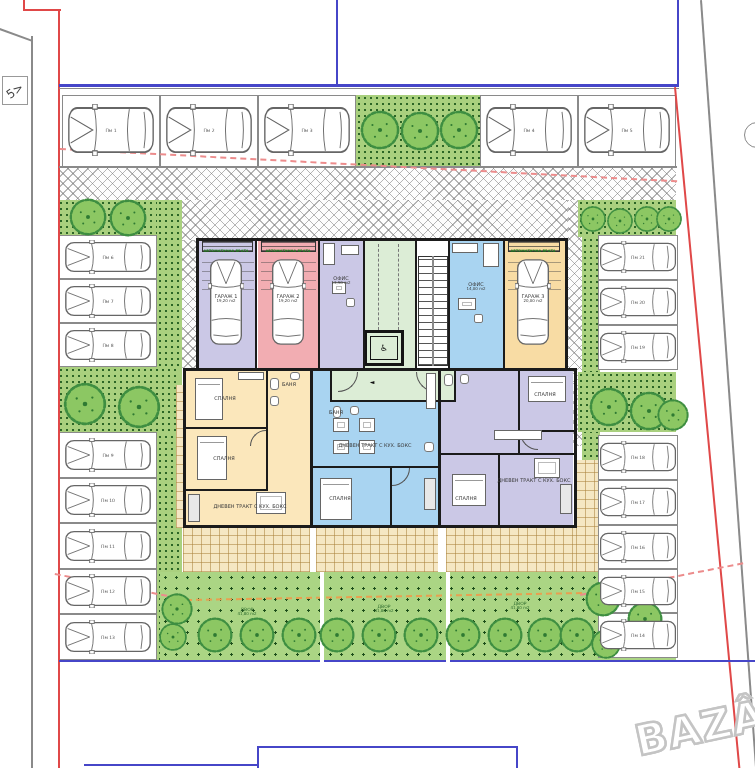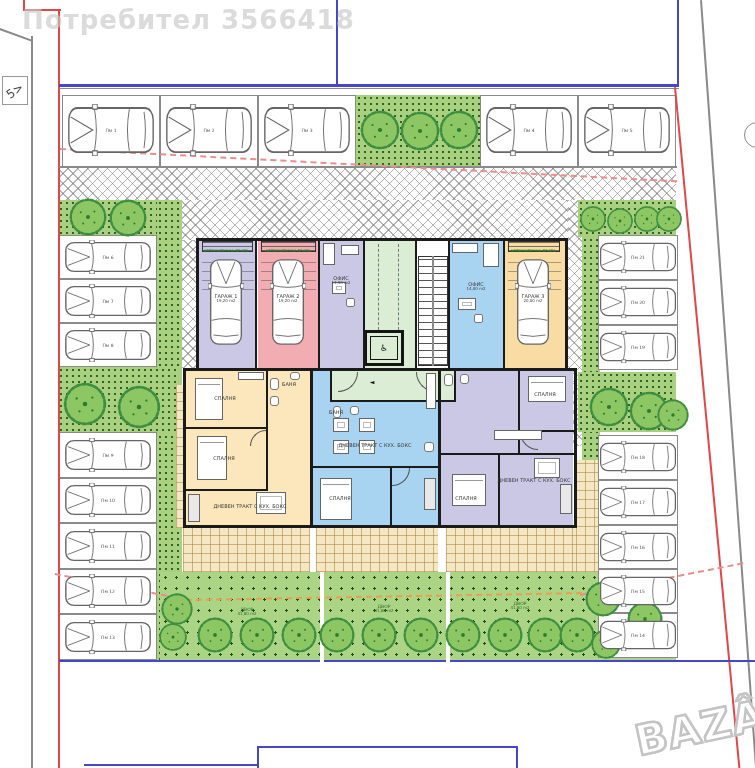--- a/index.html
+++ b/index.html
@@ -661,15 +661,14 @@
       <div class="plab sym-sm" style="left: 372px; top: 382px;">
         <div>◄</div>
         <div class="lab-sub"></div>
       </div>
     </div>
 
   <div class="signbox">
     <span>5&gt;</span>
   </div>
 
-  <div class="wm-user">Потребител 3566418</div>
   <div class="wm-logo">BAZÂR</div>
 </div>
 
 </body></html>

